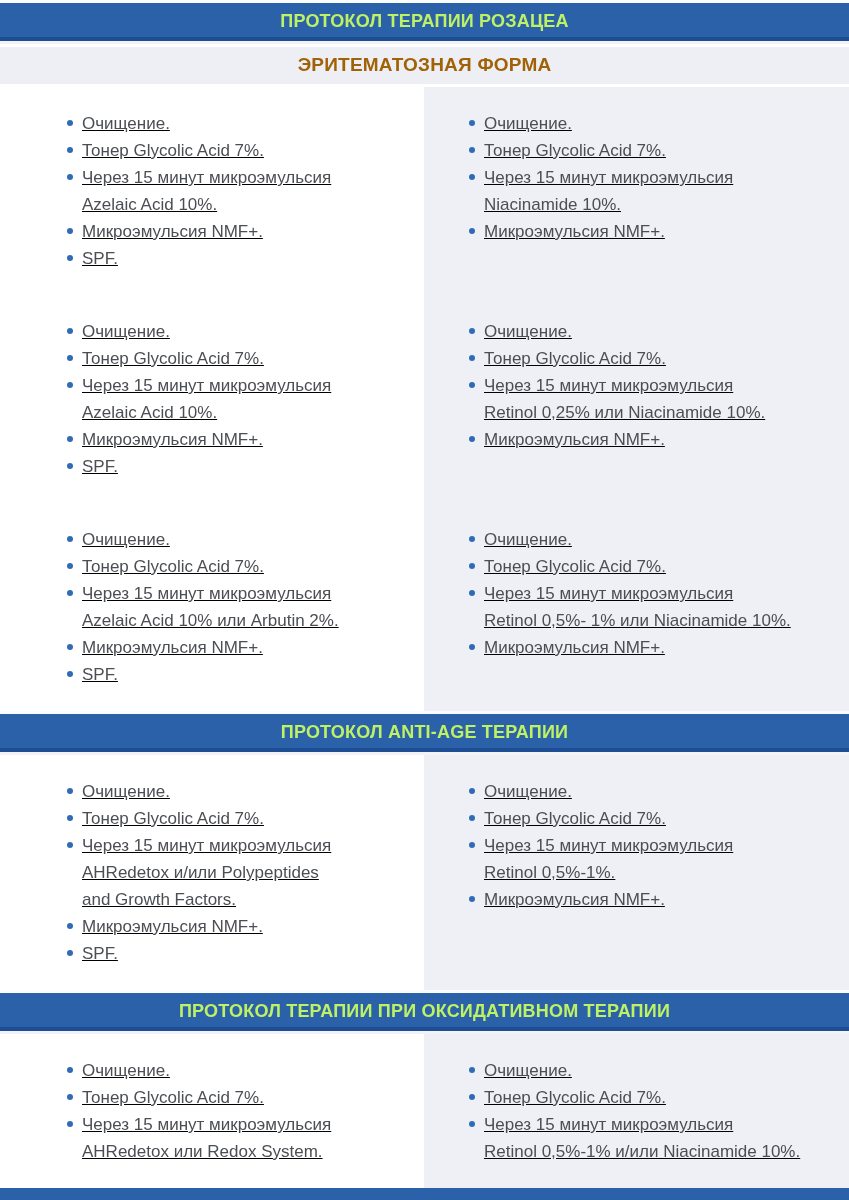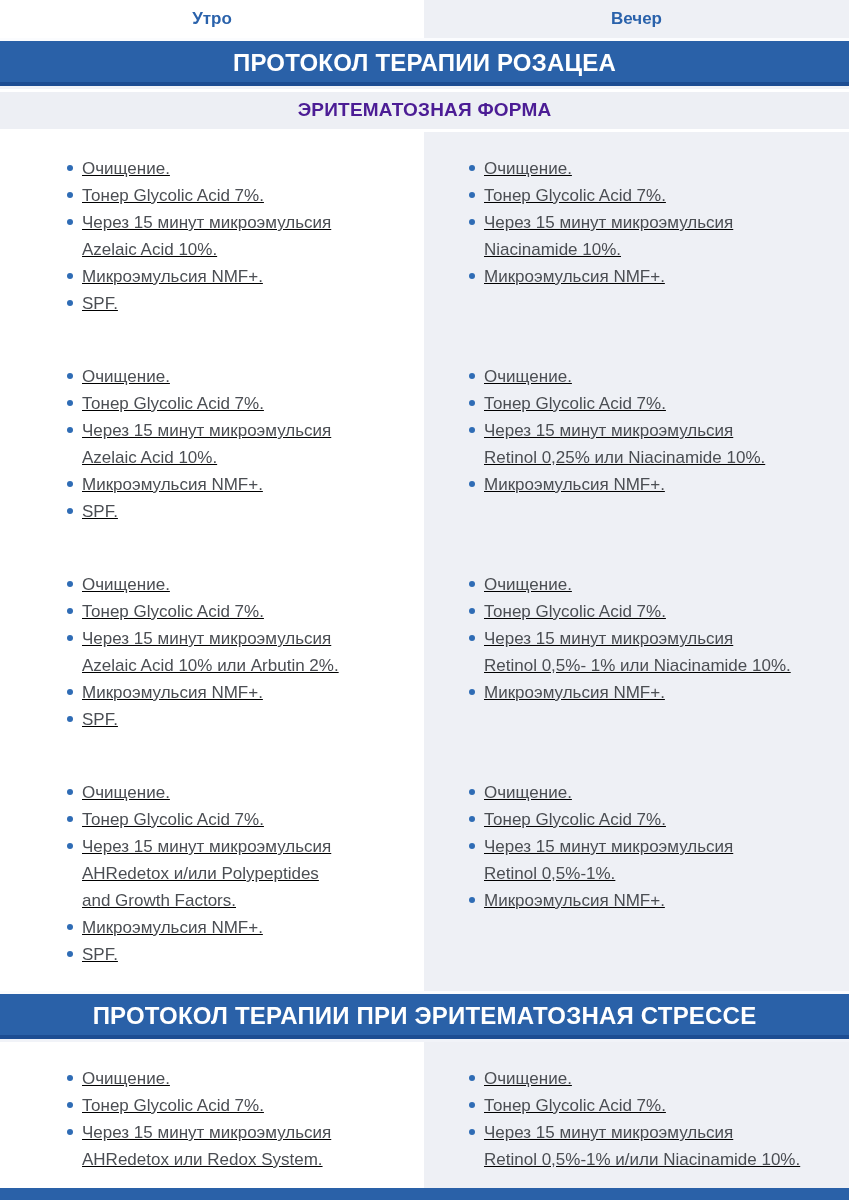--- a/index.html
+++ b/index.html
@@ -29,32 +29,32 @@
     font-weight: bold;
     color: #2a62ab;
   }
   .time-cell.evening { flex: 0 0 425px; }
 
   .banner-dark {
     background: #2a61a8;
     box-shadow: inset 0 -4px 0 #1d4d92;
     border-top: 3px solid #fbfcfe;
     border-bottom: 3px solid #f1f3f8;
-    color: #ffffff;
+    color: #bef264;
     text-align: center;
     font-weight: bold;
-    font-size: 24px;
+    font-size: 18px;
     letter-spacing: 0.2px;
     padding: 8px 0 9px;
   }
   .banner-light {
     background: #edeff4;
     border-top: 3px solid #ffffff;
     border-bottom: 3px solid #ffffff;
-    color: #4c1d95;
+    color: #a16207;
     text-align: center;
     font-weight: bold;
     font-size: 19px;
     letter-spacing: 0.2px;
     padding: 7px 0 8px;
   }
   .cols { display: flex; align-items: flex-start; }
   ul.col {
     margin: 8px;
     list-style: none;
@@ -93,24 +93,20 @@
     right: 0;
     bottom: 0;
     height: 12px;
     background: #2a61a8;
   }
 </style>
 </head>
 <body>
 
 <div class="page">
-  <div class="time-header">
-    <div class="time-cell morning">Утро</div>
-    <div class="time-cell evening">Вечер</div>
-  </div>
 
   <div id="protocols">
       <section class="protocol-section">
         <div class="banner-dark">ПРОТОКОЛ ТЕРАПИИ РОЗАЦЕА</div>
         <div class="banner-light">ЭРИТЕМАТОЗНАЯ ФОРМА</div>
         <div class="cols">
           <ul class="col morning">
             <li class="step">Очищение.</li>
             <li class="step">Тонер Glycolic Acid 7%.</li>
             <li class="step">Через 15 минут микроэмульсия
@@ -157,41 +153,42 @@
           <ul class="col evening">
             <li class="step">Очищение.</li>
             <li class="step">Тонер Glycolic Acid 7%.</li>
             <li class="step">Через 15 минут микроэмульсия
 Retinol 0,5%- 1% или Niacinamide 10%.</li>
             <li class="step">Микроэмульсия NMF+.</li>
           </ul>
         </div>
       </section>
       <section class="protocol-section">
+        <div class="banner-dark">ПРОТОКОЛ ANTI-AGE ТЕРАПИИ</div>
         <div class="cols">
           <ul class="col morning">
             <li class="step">Очищение.</li>
             <li class="step">Тонер Glycolic Acid 7%.</li>
             <li class="step">Через 15 минут микроэмульсия
 AHRedetox и/или Polypeptides
 and Growth Factors.</li>
             <li class="step">Микроэмульсия NMF+.</li>
             <li class="step">SPF.</li>
           </ul>
           <ul class="col evening">
             <li class="step">Очищение.</li>
             <li class="step">Тонер Glycolic Acid 7%.</li>
             <li class="step">Через 15 минут микроэмульсия
 Retinol 0,5%-1%.</li>
             <li class="step">Микроэмульсия NMF+.</li>
           </ul>
         </div>
       </section>
       <section class="protocol-section">
-        <div class="banner-dark">ПРОТОКОЛ ТЕРАПИИ ПРИ ЭРИТЕМАТОЗНАЯ СТРЕССЕ</div>
+        <div class="banner-dark">ПРОТОКОЛ ТЕРАПИИ ПРИ ОКСИДАТИВНОМ ТЕРАПИИ</div>
         <div class="cols">
           <ul class="col morning">
             <li class="step">Очищение.</li>
             <li class="step">Тонер Glycolic Acid 7%.</li>
             <li class="step">Через 15 минут микроэмульсия
 AHRedetox или Redox System.</li>
           </ul>
           <ul class="col evening">
             <li class="step">Очищение.</li>
             <li class="step">Тонер Glycolic Acid 7%.</li>

